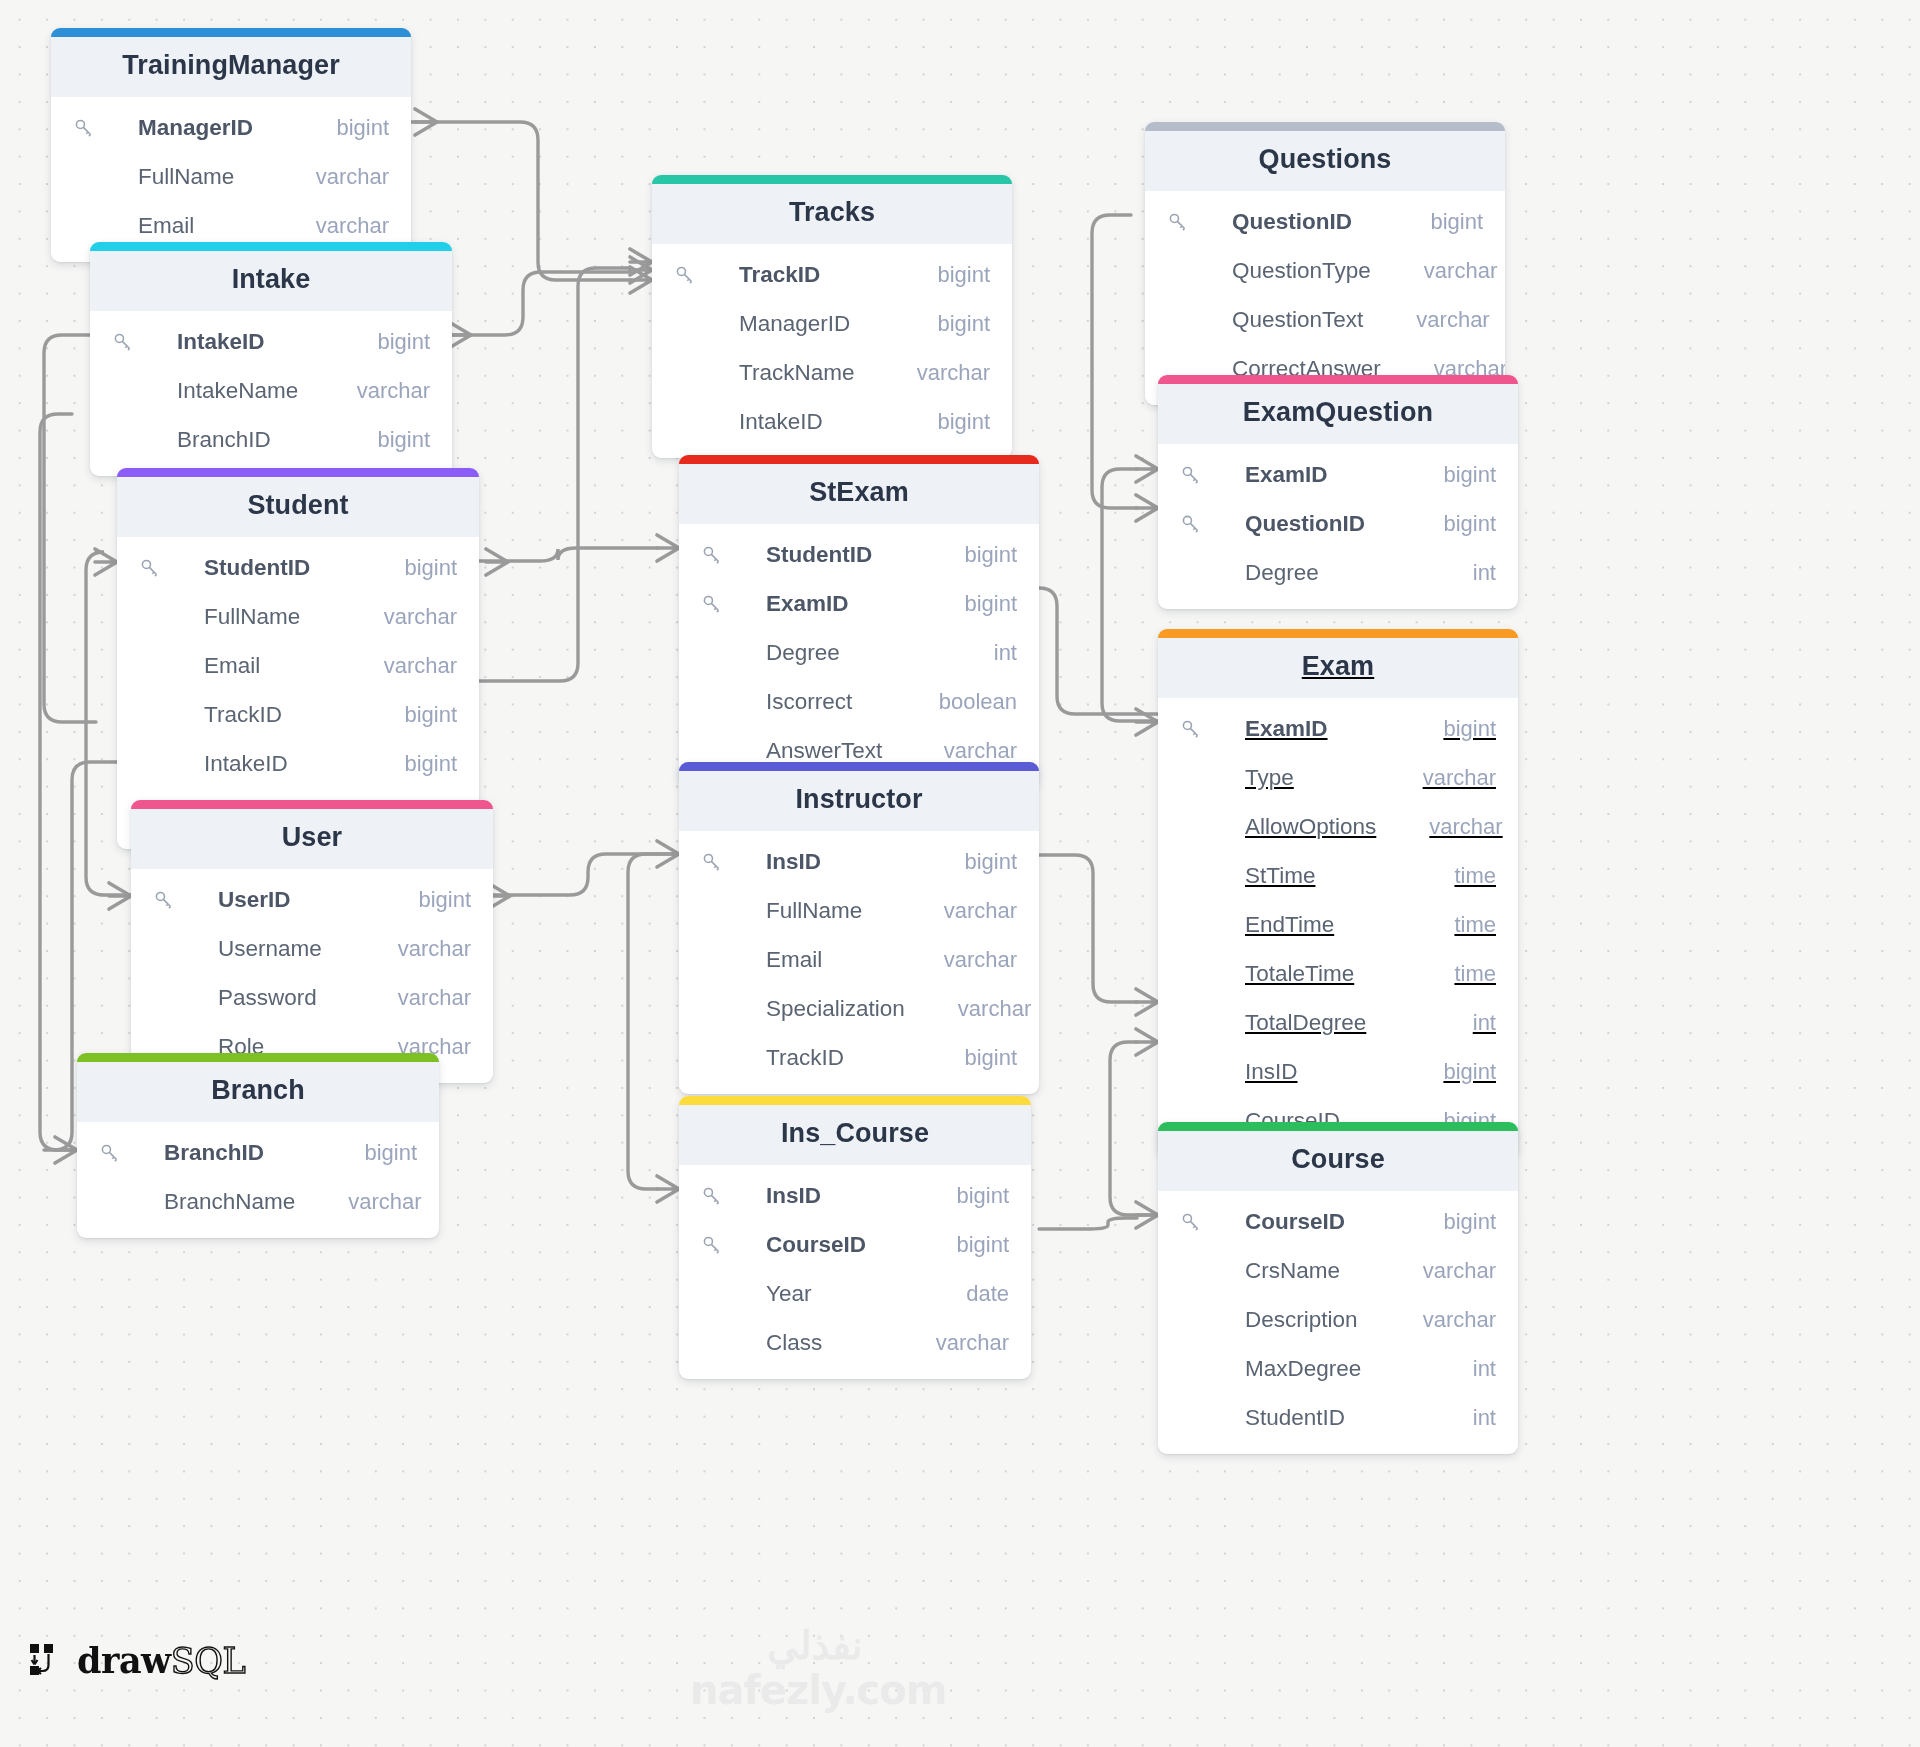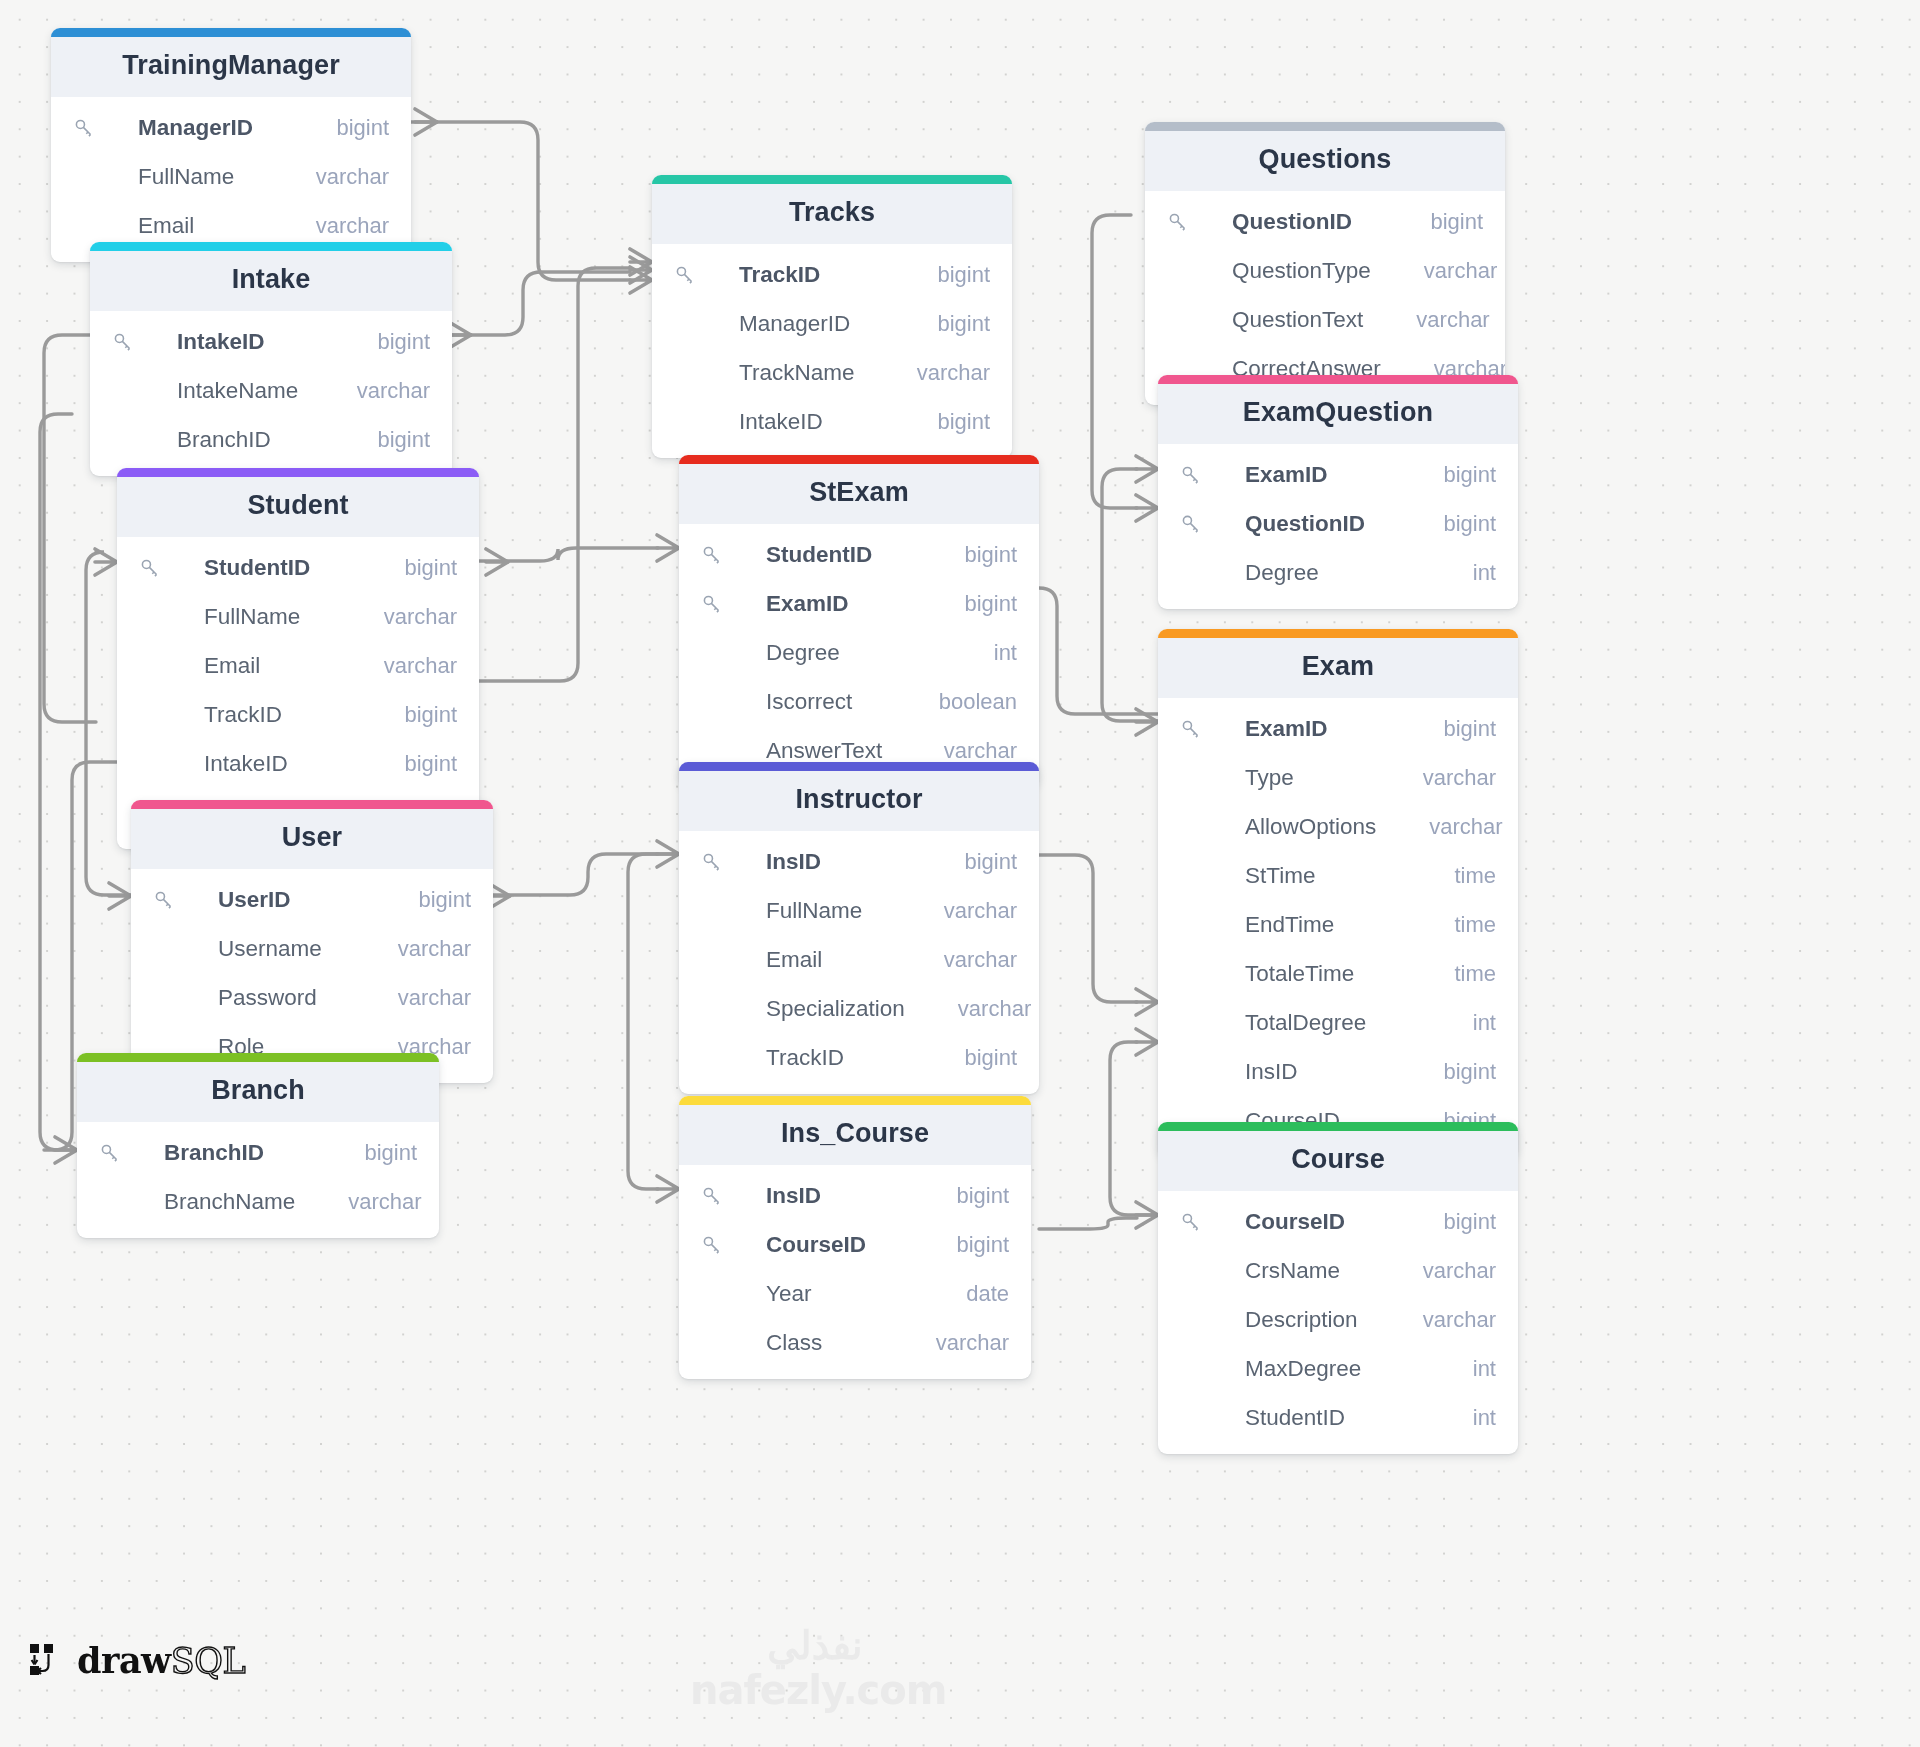--- a/index.html
+++ b/index.html
@@ -501,21 +501,21 @@
           <span class="cname">QuestionID</span>
           <span class="ctype">bigint</span>
         </div>
         <div class="col">
           <span class="kslot"></span>
           <span class="cname">Degree</span>
           <span class="ctype">int</span>
         </div>
       </div>
     </div>
-    <div class="table" style="left: 1158px; top: 629px; width: 360px;">
+    <div class="table" style="left: 1158px; top: 629px; width: 360px; text-decoration: underline;">
       <div class="accent" style="background: rgb(249, 154, 34);"></div>
       <div class="thead">Exam</div>
       <div class="cols">
         <div class="col pk">
           <span class="kslot">
             <svg class="keyicon" width="21" height="21" viewBox="0 0 24 24" fill="none" stroke="#9aa4b2" stroke-width="1.8">
               <circle cx="8.5" cy="8.5" r="4.6"></circle>
               <path d="M11.6,11.6 L20,20 M17.2,17.2 L15.2,19.2 M20,20 L18.2,21.8"></path>
             </svg>
           </span>

